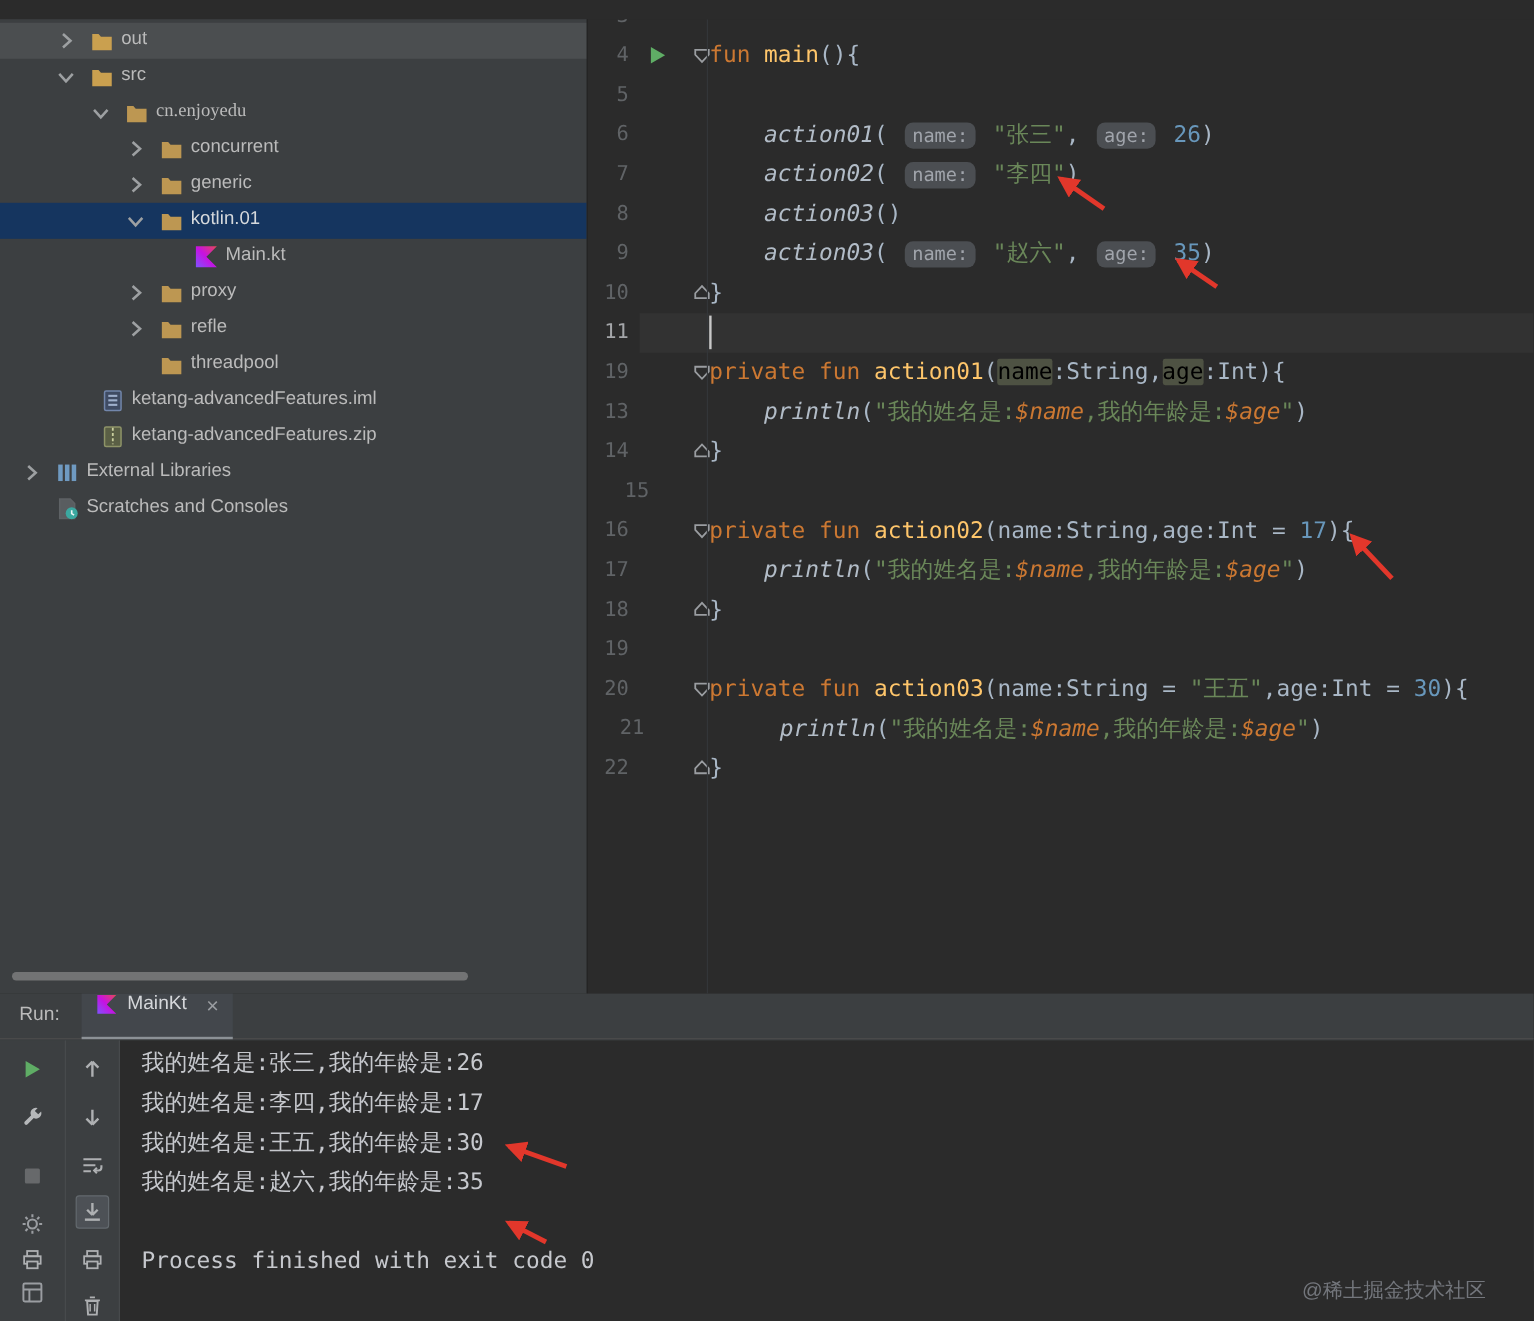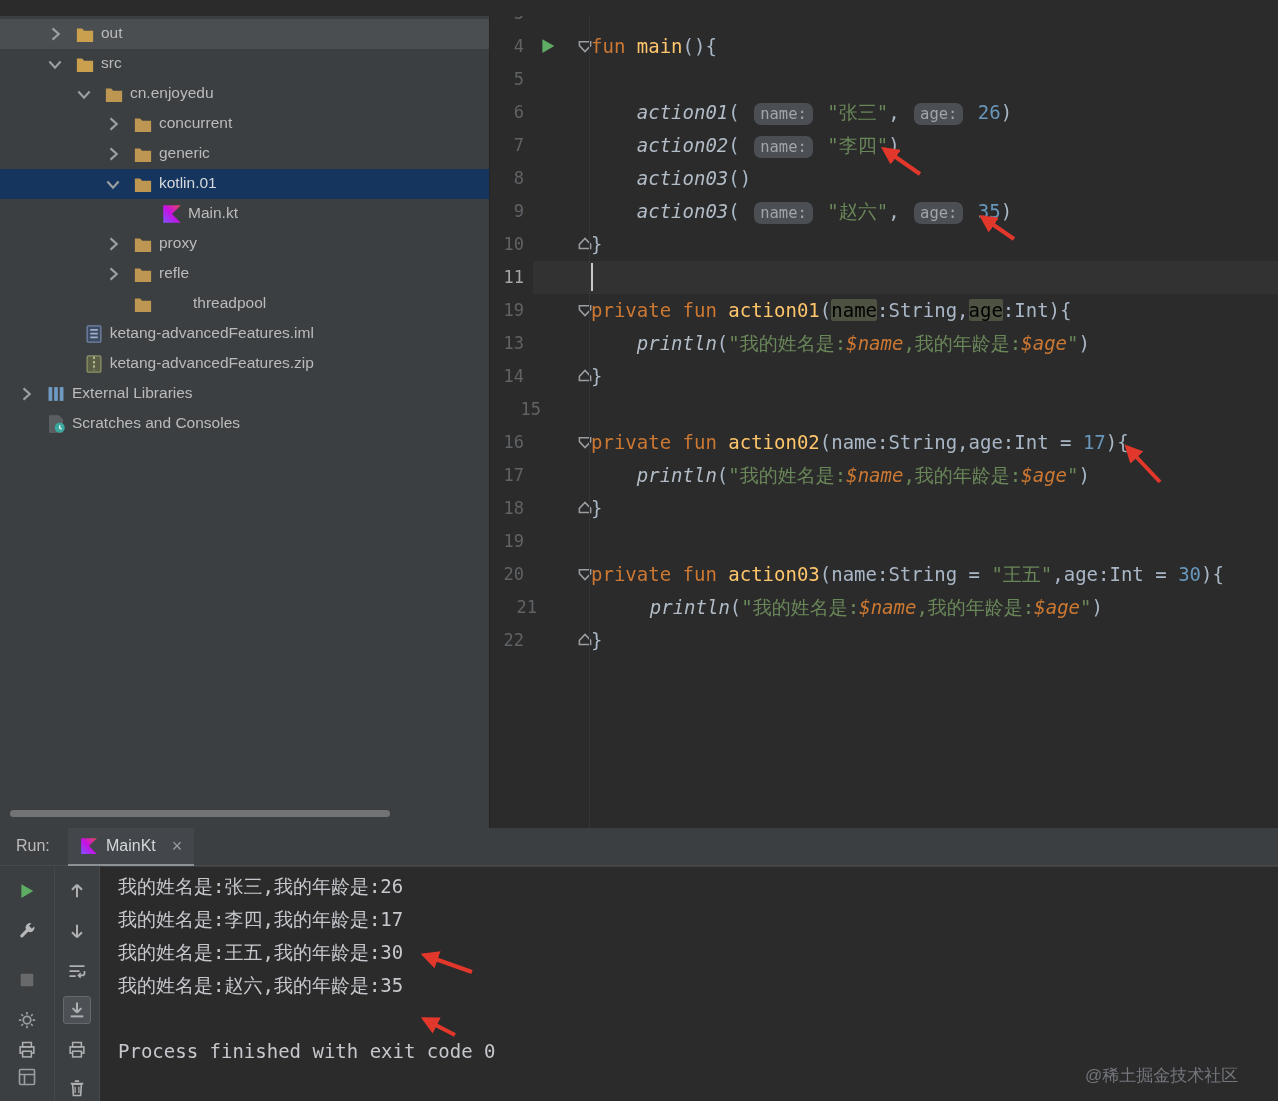--- a/index.html
+++ b/index.html
@@ -35,21 +35,21 @@
   .tok-num{color:#6897bb}
   .tok-tmpl{color:#cc7832;font-style:italic}
   .tok-hint{background:#4b4e52;color:#a0a4ab;border-radius:7px;padding:2px 6px;font-size:15.5px;margin:1px 3px}
   .tok-hl{background:#4e5243;border-radius:2px}
   .caret{position:absolute;left:101px;top:2px;width:2px;height:28px;background:#c8c8c8}
 
   
   .run-panel{position:absolute;left:0;top:812px;width:1278px;height:289px;background:#3c3f41}
   .run-header{position:absolute;left:0;top:0;width:100%;height:38px;border-bottom:1px solid #4a4a4a}
   .run-label{position:absolute;left:16px;top:9px;font-size:16px;color:#bbbbbb}
-  .run-tab{position:absolute;left:68px;top:0;height:38px;padding:0 12px;display:flex;align-items:center;gap:8px;background:#43474c;border-bottom:2px solid #8c9196;color:#d5d7da;font-size:16px;cursor:default}
+  .run-tab{position:absolute;left:68px;top:0;height:38px;padding:0 12px;display:flex;align-items:flex-start;gap:8px;background:#43474c;border-bottom:2px solid #8c9196;color:#d5d7da;font-size:16px;cursor:default}
   .run-tab svg{width:18px;height:18px;display:block}
   .tab-close{color:#9a9da1;font-size:18px;margin-left:8px}
   .run-body{position:absolute;left:0;top:39px;width:100%;height:250px}
   .tcol{position:absolute;top:0;height:100%;background:#3c3f41;border-right:1px solid #474a4c}
   .tcol1{left:0;width:55px}
   .tcol2{left:55px;width:45px}
   .tbtn{position:absolute;left:50%;transform:translateX(-50%);width:28px;height:28px;display:flex;align-items:center;justify-content:center;border-radius:3px}
   .tbtn svg{width:20px;height:20px;display:block}
   .tbtn.active{background:#4d5156;border:1px solid #63696e}
   .console{position:absolute;left:100px;top:0;right:0;height:100%;background:#2b2b2b;padding:3px 0 0 18px;font-family:"DejaVu Sans Mono",monospace;font-size:19px;color:#c6c8cd}
@@ -86,21 +86,21 @@
               <polyline points="3.5 6 8 11 12.5 6" fill="none" stroke="#9da0a2" stroke-width="1.7"></polyline>
             </svg>
           </span>
           <span class="ticon" style="left: 75px;">
             <svg viewBox="0 0 16 16">
               <path d="M1.5 3.5h4.2l1.6 1.8h7.2v9H1.5z" fill="#caa04f"></path>
             </svg>
           </span>
           <span class="tlabel" style="left: 101px;">src</span>
         </div>
-        <div class="trow" style="top: 63px;">
+        <div class="trow" style="top: 63px; font-family: Liberation Serif, serif;">
           <span class="ticon" style="left: 74px;">
             <svg viewBox="0 0 16 16">
               <polyline points="3.5 6 8 11 12.5 6" fill="none" stroke="#9da0a2" stroke-width="1.7"></polyline>
             </svg>
           </span>
           <span class="ticon" style="left: 104px;">
             <svg viewBox="0 0 16 16">
               <path d="M1.5 3.5h4.2l1.6 1.8h7.2v9H1.5z" fill="#bd9752"></path>
             </svg>
           </span>
@@ -185,21 +185,21 @@
             </svg>
           </span>
           <span class="tlabel" style="left: 159px;">refle</span>
         </div>
         <div class="trow" style="top: 273px;">
           <span class="ticon" style="left: 133px;">
             <svg viewBox="0 0 16 16">
               <path d="M1.5 3.5h4.2l1.6 1.8h7.2v9H1.5z" fill="#bd9752"></path>
             </svg>
           </span>
-          <span class="tlabel" style="left: 159px; margin-left: 34px;">threadpool</span>
+          <span class="tlabel" style="left: 159px;">threadpool</span>
         </div>
         <div class="trow" style="top: 303px;">
           <span class="ticon" style="left: 83.7px;">
             <svg viewBox="0 0 16 16">
               <rect x="2.5" y="1.5" width="11" height="13" rx="1" fill="#3f4b63" stroke="#7286ab"></rect>
               <rect x="5" y="4" width="6" height="1.4" fill="#9fb0cc"></rect>
               <rect x="5" y="7" width="6" height="1.4" fill="#9fb0cc"></rect>
               <rect x="5" y="10" width="6" height="1.4" fill="#9fb0cc"></rect>
             </svg>
           </span>

